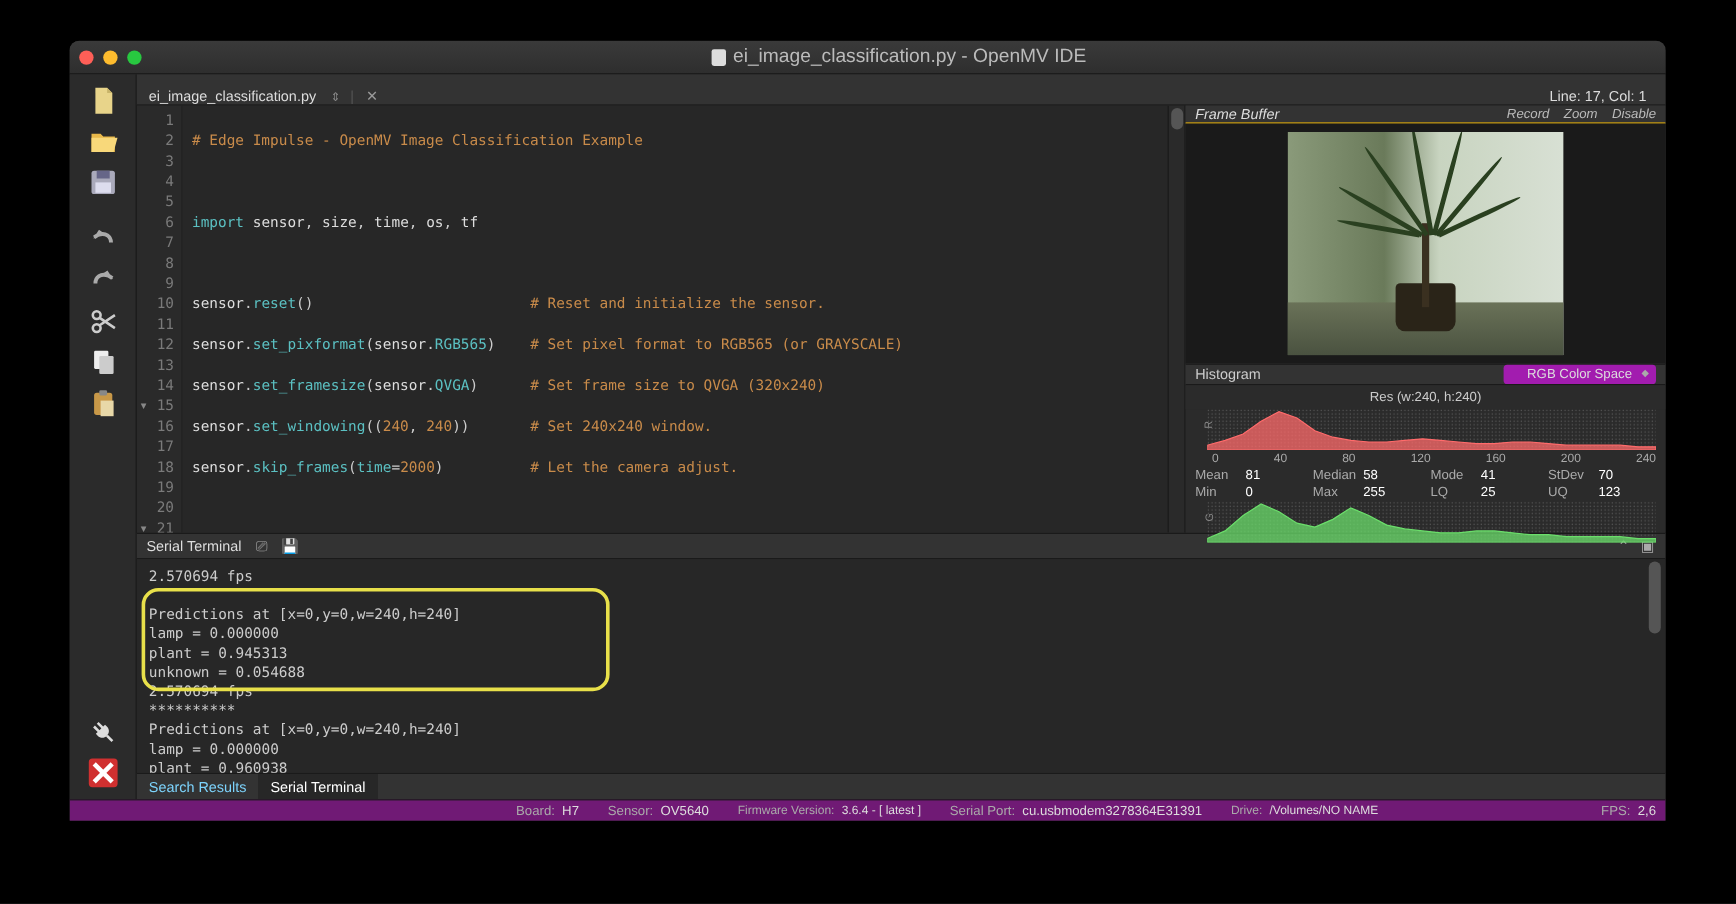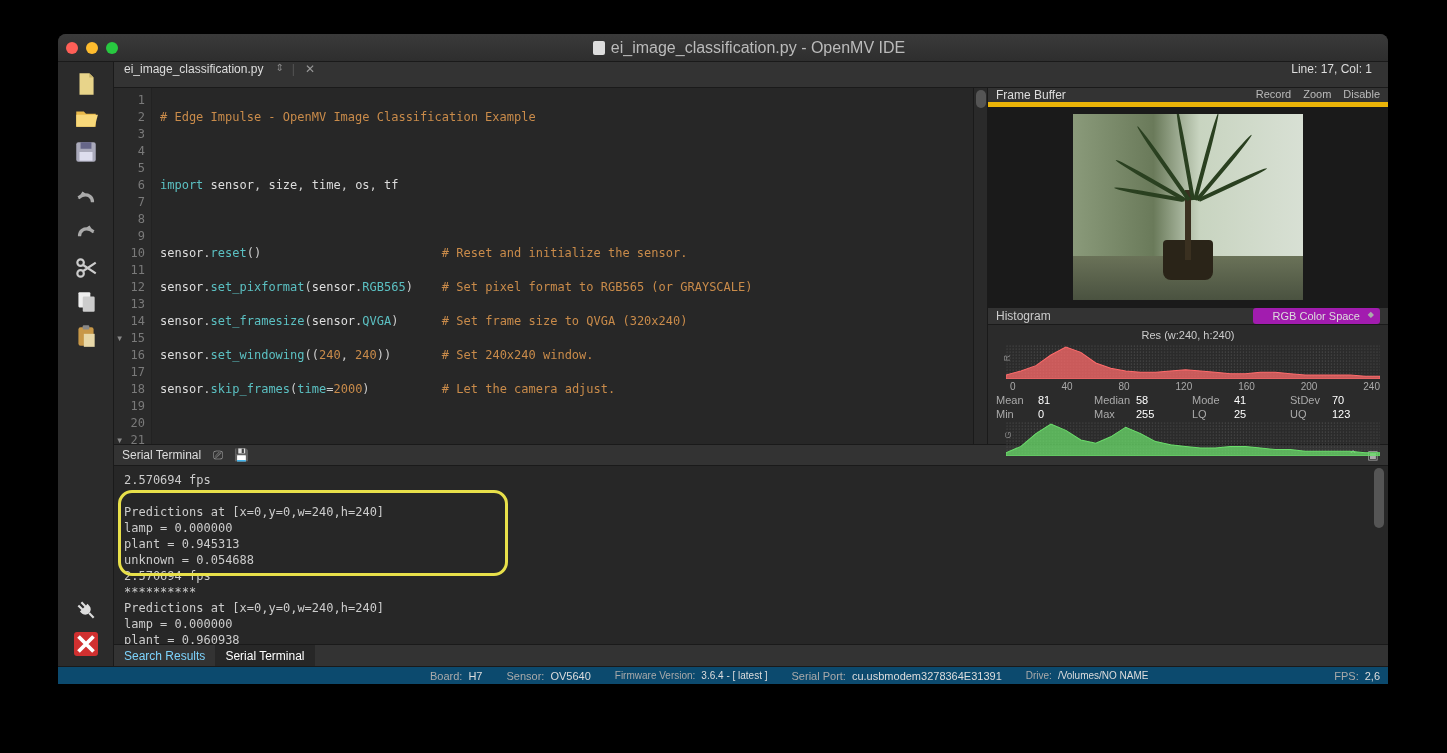--- a/index.html
+++ b/index.html
@@ -10,40 +10,40 @@
 .tl { width: 12px; height: 12px; border-radius: 50%; }
 .tl.red { background: #ff5f57; } .tl.yellow { background: #febc2e; } .tl.green { background: #28c840; }
 .title { flex: 1; text-align: center; color: #bbb; font-size: 16px; display:flex; align-items:center; justify-content:center; gap:6px;}
 .title .doc-icon { width:12px; height:14px; background:#ddd; border-radius:2px; display:inline-block; position:relative;}
 .body { display: flex; height: calc(100% - 28px - 18px); }
 .left-tools { width: 56px; background: #2b2b2b; border-right: 1px solid #1a1a1a; display: flex; flex-direction: column; padding: 6px 0; gap: 2px; align-items:center;}
 .tool { width: 40px; height: 32px; display:flex; align-items:center; justify-content:center; cursor:pointer; border-radius:3px;}
 .tool svg { width:26px; height:26px; }
 .spacer { flex:1; }
 .main { flex:1; display:flex; flex-direction:column; min-width:0; }
-.tabbar { height: 26px; background:#333; border-bottom:1px solid #1a1a1a; display:flex; align-items:flex-start; padding:0 6px; gap:6px;}
+.tabbar { height: 26px; background:#333; border-bottom:1px solid #1a1a1a; display:flex; align-items:flex-end; padding:0 6px; gap:6px;}
 .tabname { color:#ddd; font-size:12px; padding:0 4px;}
 .tab-close { color:#999; cursor:pointer; padding:0 4px;}
 .tabbar .right { margin-left:auto; color:#ddd; font-size:12px; padding-right:10px;}
 .editor-area { flex:1; display:flex; min-height:0; }
 .editor-wrap { flex:1; display:flex; overflow:hidden; background:#272727; border-right:1px solid #1a1a1a;}
 .gutter { width:38px; background:#2a2a2a; color:#7a7a7a; font-family:Menlo, Consolas, monospace; font-size:12px; text-align:right; padding:4px 6px 4px 0; line-height:17px; user-select:none; border-right:1px solid #222;}
 .gutter .ln { height:17px; }
 .gutter .fold { color:#888; float:left; margin-left:2px;}
 .code { flex:1; font-family:Menlo, Consolas, monospace; font-size:12px; line-height:17px; padding:4px 8px; white-space:pre; color:#ccc; overflow:hidden; position:relative;}
 .code .cm { color:#c98b4a; }
 .code .num { color:#c98b4a; }
 .code .id { color:#ddd; }
 .code .attr { color:#5bc0c2; }
 .code .par { color:#5bc0c2; }
 .code .line { height:17px; }
 .editor-scroll { width:14px; background:#2a2a2a; border-left:1px solid #1a1a1a;}
 .editor-scroll .thumb { width:10px; margin:2px auto; height:18px; background:#555; border-radius:5px;}
 .right-panel { width: 400px; background:#2b2b2b; display:flex; flex-direction:column;}
-.panel-head { height:26px; background:#333; display:flex; padding:0 8px; border-bottom:5px solid #eab308; font-size:12px; color:#ddd;}
+.panel-head { height:26px; background:#333; display:flex; align-items:center; padding:0 8px; border-bottom:1px solid #eab308; font-size:12px; color:#ddd;font-style:italic;}
 .panel-head .r { margin-left:auto; display:flex; gap:12px; font-size:11px; color:#bbb;}
 .panel-head .r span { cursor:pointer; }
 .frame-img { flex:0 0 200px; background:#1a1a1a; display:flex; align-items:center; justify-content:center; }
 .plant { width:230px; height:186px; position:relative; overflow:hidden; }
 .plant .bg { position:absolute; inset:0; background: linear-gradient(to right, #8a9a7a 0%, #6a7a5a 35%, #c8d4c0 55%, #d8e0d4 100%); }
 .plant .floor { position:absolute; left:0; right:0; bottom:0; height:44px; background:linear-gradient(#6a7258,#4a5240);}
 .plant .trunk { position:absolute; left:50%; bottom:40px; width:6px; height:70px; background:#3a3020; transform:translateX(-50%);}
 .plant .pot { position:absolute; left:50%; bottom:20px; width:50px; height:40px; background:#2a2418; transform:translateX(-50%); border-radius:4px 4px 8px 8px;}
 .plant .leaf { position:absolute; width:4px; height:60px; background:#2a4020; border-radius:50% 50% 0 0; transform-origin:bottom center;}
 .histo-head { height:24px; background:#333; display:flex; align-items:center; padding:0 8px; border-bottom:1px solid #1a1a1a; border-top:1px solid #1a1a1a;}
@@ -61,21 +61,21 @@
 .terminal-head { height:22px; background:#333; border-top:1px solid #1a1a1a; border-bottom:1px solid #1a1a1a; display:flex; align-items:center; padding:0 8px; gap:10px; font-size:12px; color:#ddd;}
 .terminal-head .r { margin-left:auto; display:flex; gap:6px;}
 .terminal-head .ico { width:14px; height:14px; cursor:pointer; color:#aaa; display:flex; align-items:center; justify-content:center;}
 .terminal { flex:0 0 auto; background:#272727; font-family:Menlo,Consolas,monospace; font-size:12px; line-height:16px; color:#ccc; padding:6px 10px; position:relative; height:178px; overflow:hidden;}
 .terminal .highlight-box { position:absolute; top:24px; left:4px; width:390px; height:86px; border:3px solid #e8e04a; border-radius:14px; pointer-events:none;}
 .term-scroll { position:absolute; right:2px; top:2px; bottom:2px; width:14px;}
 .term-scroll .thumb { width:10px; height:60px; background:#555; border-radius:5px; margin:0 auto;}
 .bottom-tabs { height:22px; background:#333; display:flex; align-items:center; border-top:1px solid #1a1a1a; font-size:12px;}
 .bottom-tabs .bt { padding:0 10px; height:100%; display:flex; align-items:center; color:#7dd3fc; cursor:pointer;}
 .bottom-tabs .bt.active { background:#272727; color:#fff;}
-.statusbar { height:18px; background:#0c4a6e; border-top:1px solid #1a1a1a; display:flex; align-items:center; font-size:11px; color:#ddd; padding:0 8px; gap:24px;}
+.statusbar { height:18px; background:#701a75; border-top:1px solid #1a1a1a; display:flex; align-items:center; font-size:11px; color:#ddd; padding:0 8px; gap:24px;}
 .statusbar .grp { display:flex; gap:6px;}
 .statusbar .grp .lbl { color:#aaa; }
 .statusbar-outer { position:absolute; left:0; right:0; bottom:0; }
 .updown { font-size:10px; color:#888; cursor:pointer; padding:0 2px;}
 .disconnect-x { width:24px; height:24px; background:#d03030; display:flex; align-items:center; justify-content:center; border-radius:3px;}
 .plug { transform:rotate(-45deg);}
 </style>
 </head>
 <body>
 

